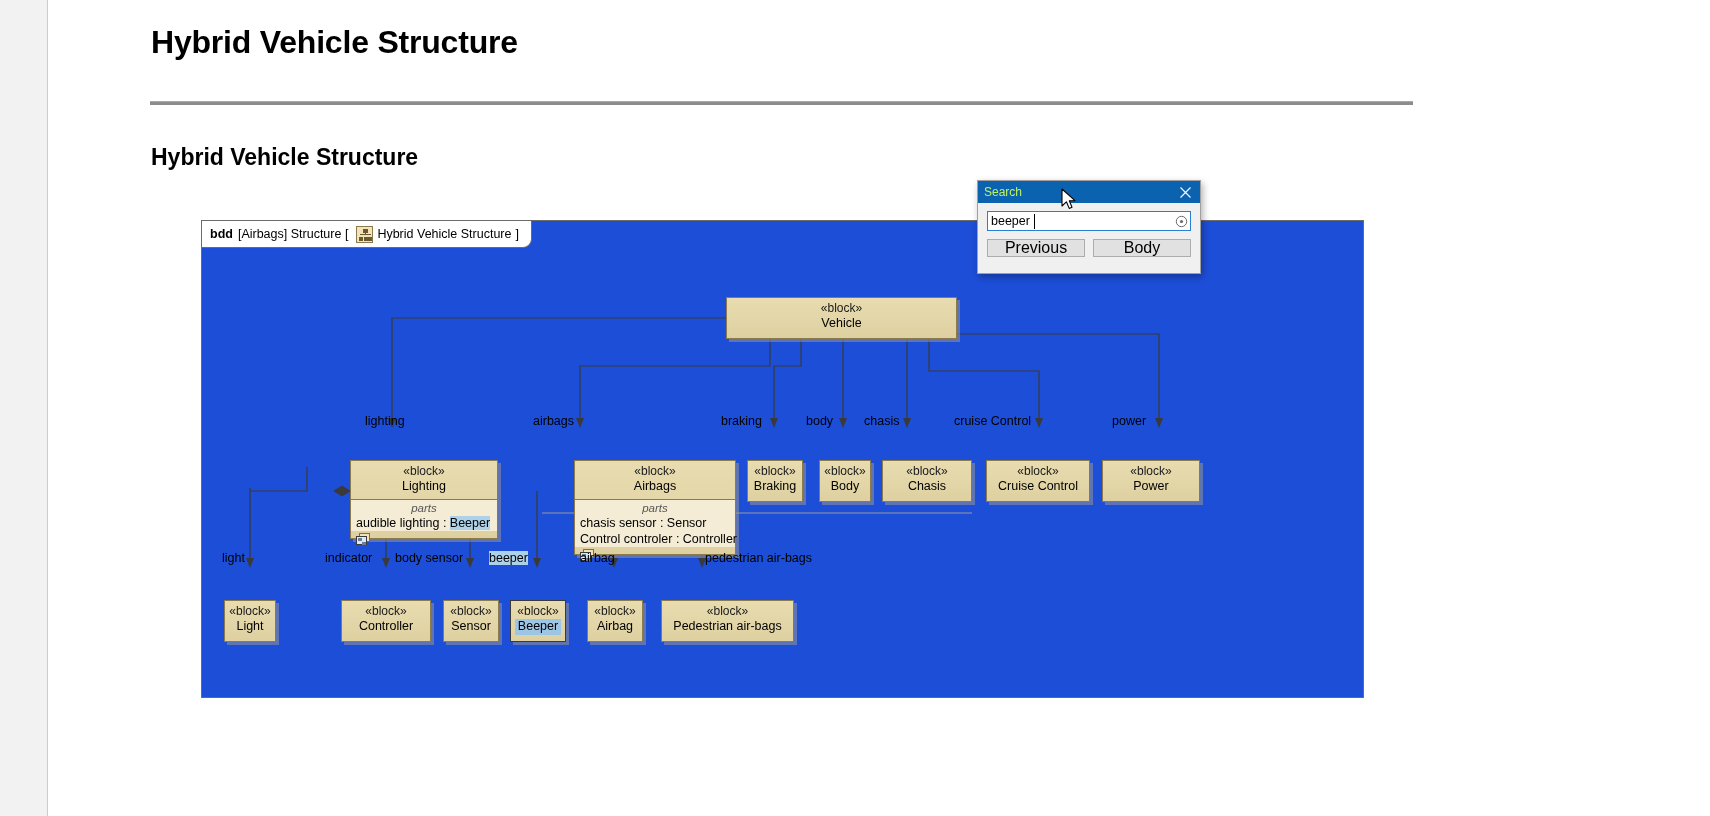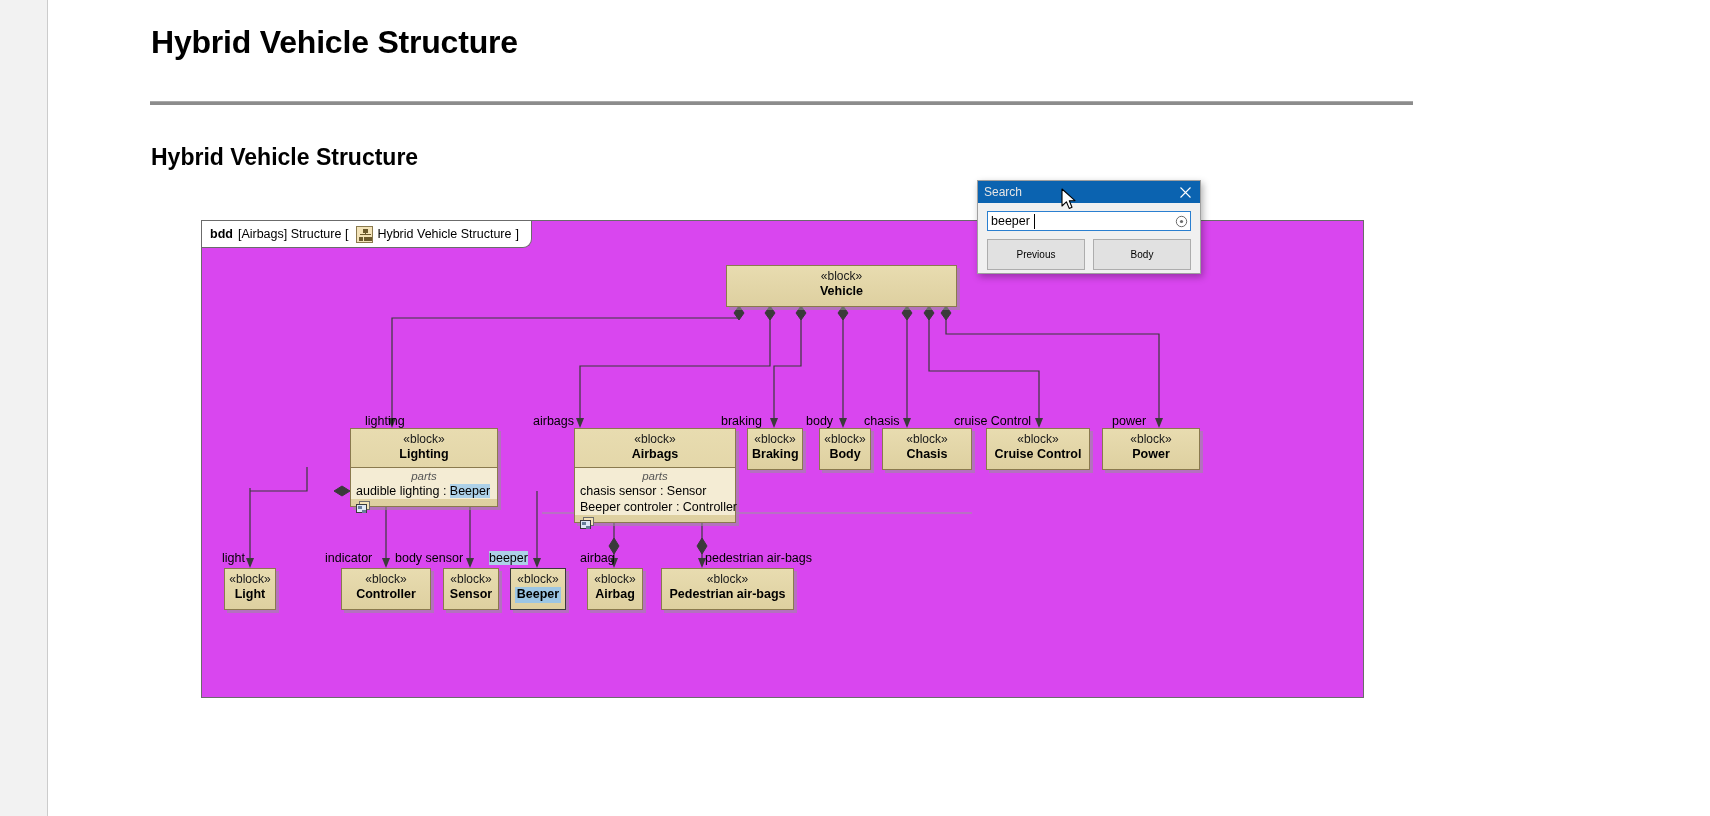--- a/index.html
+++ b/index.html
@@ -37,21 +37,21 @@
   #section-title {
     position:absolute; left:102px; top:144px;
     font-size:23px; font-weight:bold; color:#000;
   }
 
   
   #diagram-frame {
     position:absolute; left:152px; top:220px;
     width:1163px; height:478px;
     border:1px solid #6b6b6b;
-    background:#d946ef;
+    background:#1d4ed8;
   }
   #diagram-tab {
     position:absolute; left:0; top:0;
     height:27px; padding:0 0 0 8px;
     border-right:1px solid #6b6b6b;
     border-bottom:1px solid #6b6b6b;
     background:#ffffff;
     display:flex; align-items:center;
     font-size:12.5px; color:#000;
     border-bottom-right-radius:9px;
@@ -73,27 +73,27 @@
   .pkg-icon i.n4 { left:11px; top:10px; width:4px; height:4px; }
   .pkg-icon i.bar { left:3px; top:7px; width:11px; height:1px; }
   .pkg-icon i.stem { left:8px; top:6px; width:1px; height:2px; }
 
   
   .blk {
     position:absolute;
     border:1px solid #8a7a4e;
     background:linear-gradient(to bottom, #e8dcb0 0%, #ded0a0 100%);
     box-shadow:3px 3px 0 rgba(150,150,150,0.55);
-    font-size:12.5px; color:#000;
+    font-size:12.5px; color:#000;margin-top:32px;
   }
   .blk .hdr {
     padding:3px 4px 4px 4px; text-align:center; line-height:1.25;
   }
   .blk .stereo { font-size:12px; color:#1a1a1a; }
-  .blk .bname { font-weight:bold; font-size:12.5px; }
+  .blk .bname { font-weight:normal; font-size:12.5px; }
   .blk .compart {
     border-top:1px solid #8a7a4e;
     background:#f4ecd4;
   }
   .blk .compart-title {
     text-align:center; font-style:italic; font-size:11.5px;
     color:#555; padding:2px 0 1px 0;
   }
   .blk .prop {
     padding:1px 4px 1px 5px; font-size:12.5px; white-space:nowrap;
@@ -123,21 +123,21 @@
   
   #search-dialog {
     position:absolute; left:928px; top:180px;
     width:224px; height:94px;
     background:#f0f0f0;
     border:1px solid #a0a0a0;
     box-shadow:2px 3px 7px rgba(0,0,0,0.30);
     font-size:12px;
   }
   #search-titlebar {
-    height:22px; background:#0b63b0; color:#e5e5e5;
+    height:22px; background:#0b63b0; color:#bef264;
     display:flex; align-items:center; justify-content:space-between;
     padding:0 0 0 6px;
   }
   #search-title { font-size:12px; }
   #search-close {
     width:30px; height:22px; display:flex; align-items:center; justify-content:center;
     color:#fff; font-size:14px; line-height:1;
   }
   #search-body { padding:8px 9px 0 9px; }
   #search-input-wrap {
@@ -154,22 +154,22 @@
     position:absolute; left:46px; top:2px; width:1px; height:15px; background:#000;
   }
   #search-clear {
     width:18px; height:18px; display:flex; align-items:center; justify-content:center;
     color:#6b6b6b;
   }
   #search-buttons {
     display:flex; gap:8px; padding:8px 9px 0 9px;
   }
   .sbtn {
-    flex:1; height:31px; background:#e1e1e1; border:1px solid #adadad;
-    font-size:10px; color:#000; display:flex; align-items:center; justify-content:center;
+    flex:1; height:18px; background:#e1e1e1; border:1px solid #adadad;
+    font-size:16px; color:#000; display:flex; align-items:center; justify-content:center;
     font-family:"Liberation Sans", sans-serif;
   }
   #cursor { position:absolute; left:1012px; top:188px; width:18px; height:24px; }
 </style>
 </head>
 <body>
 
 <div id="left-gutter"></div>
 <div id="right-gutter"></div>
 
@@ -296,21 +296,21 @@
       <div class="hdr">
         <div class="stereo">«block»</div>
         <div class="bname">Airbags</div>
       </div>
       <div class="compart">
         <div class="compart-title">parts</div>
         <div class="prop">
           <span>chasis sensor</span><span> : </span><span>Sensor</span>
         </div>
         <div class="prop">
-          <span>Beeper controler</span><span> : </span><span>Controller</span>
+          <span>Control controler</span><span> : </span><span>Controller</span>
         </div>
       </div>
       <span class="nest-icon" style="left:5px; top:88px;">
         <span class="b1"></span>
           <span class="b2">
             <i></i>
             <i class="b"></i>
           </span>
       </span>
     </div>

